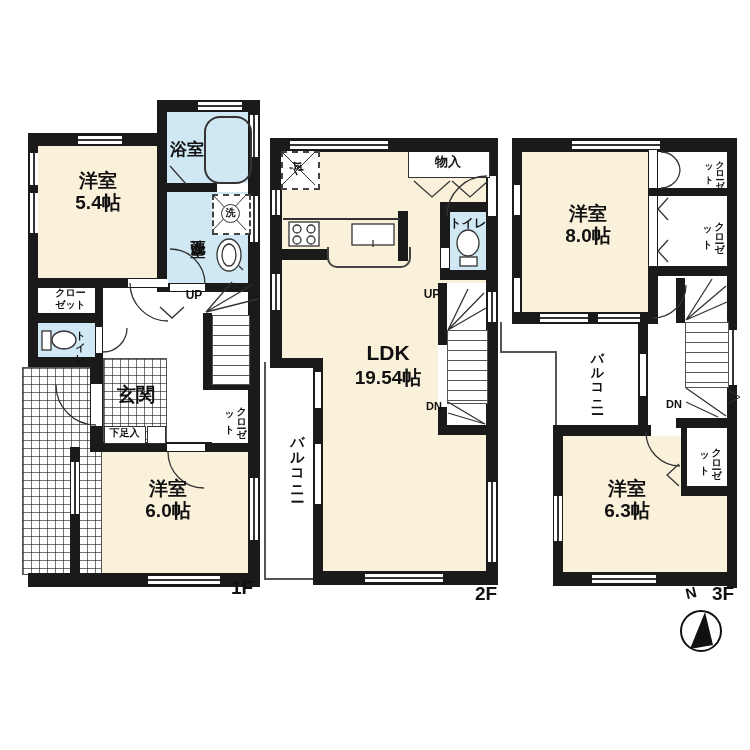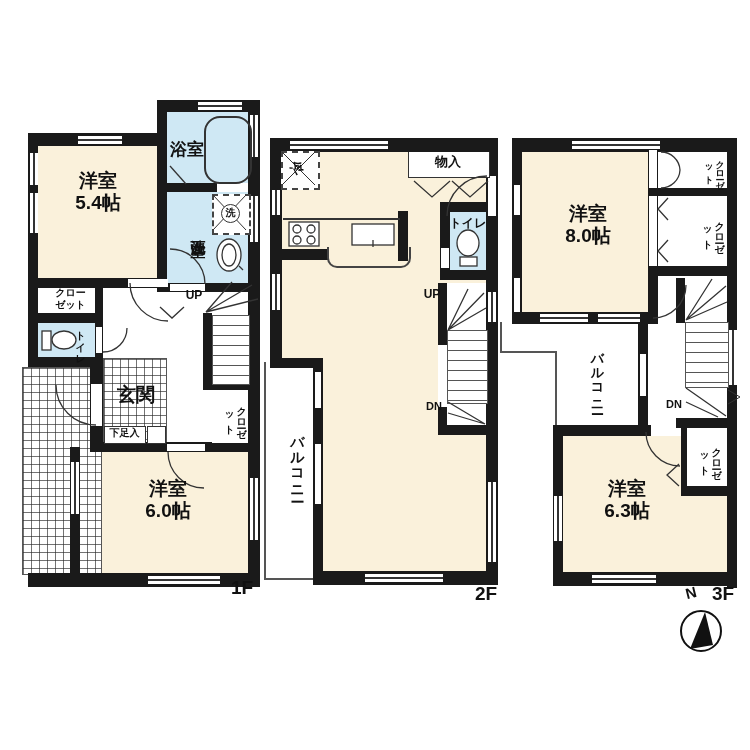--- a/index.html
+++ b/index.html
@@ -241,20 +241,24 @@
     <span>洋室</span><br>
     <span>6.0帖</span>
   </div>
   <div class="lbl" style="left:226px;top:577px;width:32px;height:22px;font-size:19px;font-weight:600">1F</div>
 
   <div class="lbl" style="left:289px;top:160px;width:20px;height:18px;font-size:13px;transform:rotate(-45deg)">冷</div>
   <div class="lbl" style="left:408px;top:155px;width:80px;height:18px;font-size:13px">物入</div>
   <div class="lbl" style="left:448px;top:217px;width:40px;height:14px;font-size:12px">トイレ</div>
   <div class="lbl" style="left:419px;top:288px;width:26px;height:13px;font-size:12px">UP</div>
   <div class="lbl" style="left:423px;top:400px;width:22px;height:12px;font-size:11px">DN</div>
+  <div class="lbl" style="left:327px;top:341px;width:122px;height:48px;font-size:21px">
+    <span>LDK</span><br>
+    <span style="font-size:19px">19.54帖</span>
+  </div>
   <div class="lbl vlbl" style="left:287px;top:378px;width:19px;height:165px;font-size:14px">バルコニー</div>
   <div class="lbl" style="left:470px;top:583px;width:32px;height:22px;font-size:19px;font-weight:600">2F</div>
 
   <div class="lbl" style="left:533px;top:203px;width:110px;height:46px;font-size:19px">
     <span>洋室</span><br>
     <span>8.0帖</span>
   </div>
   <div class="lbl vlbl" style="left:692px;top:152px;width:33px;height:34px;font-size:9px;letter-spacing:0">クローゼット</div>
   <div class="lbl vlbl" style="left:691px;top:212px;width:34px;height:40px;font-size:10px;letter-spacing:0">クローゼット</div>
   <div class="lbl vlbl" style="left:587px;top:328px;width:18px;height:96px;font-size:13px">バルコニー</div>

